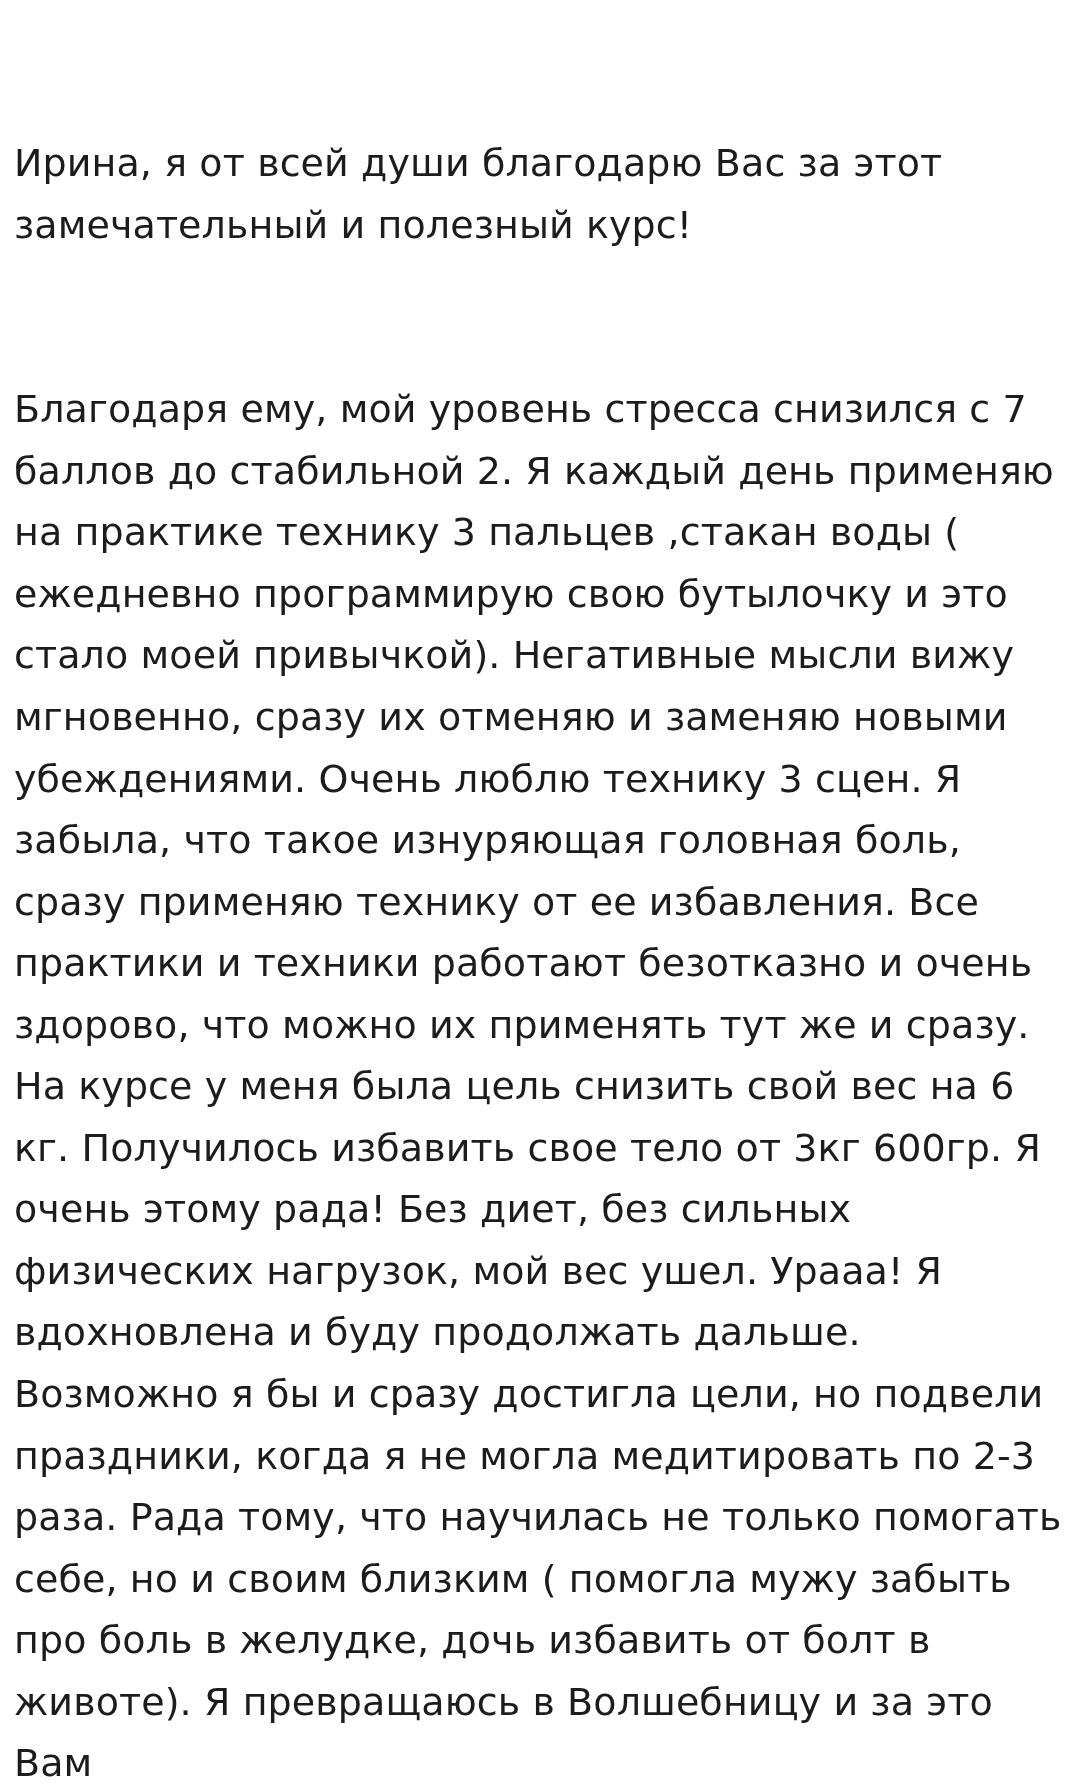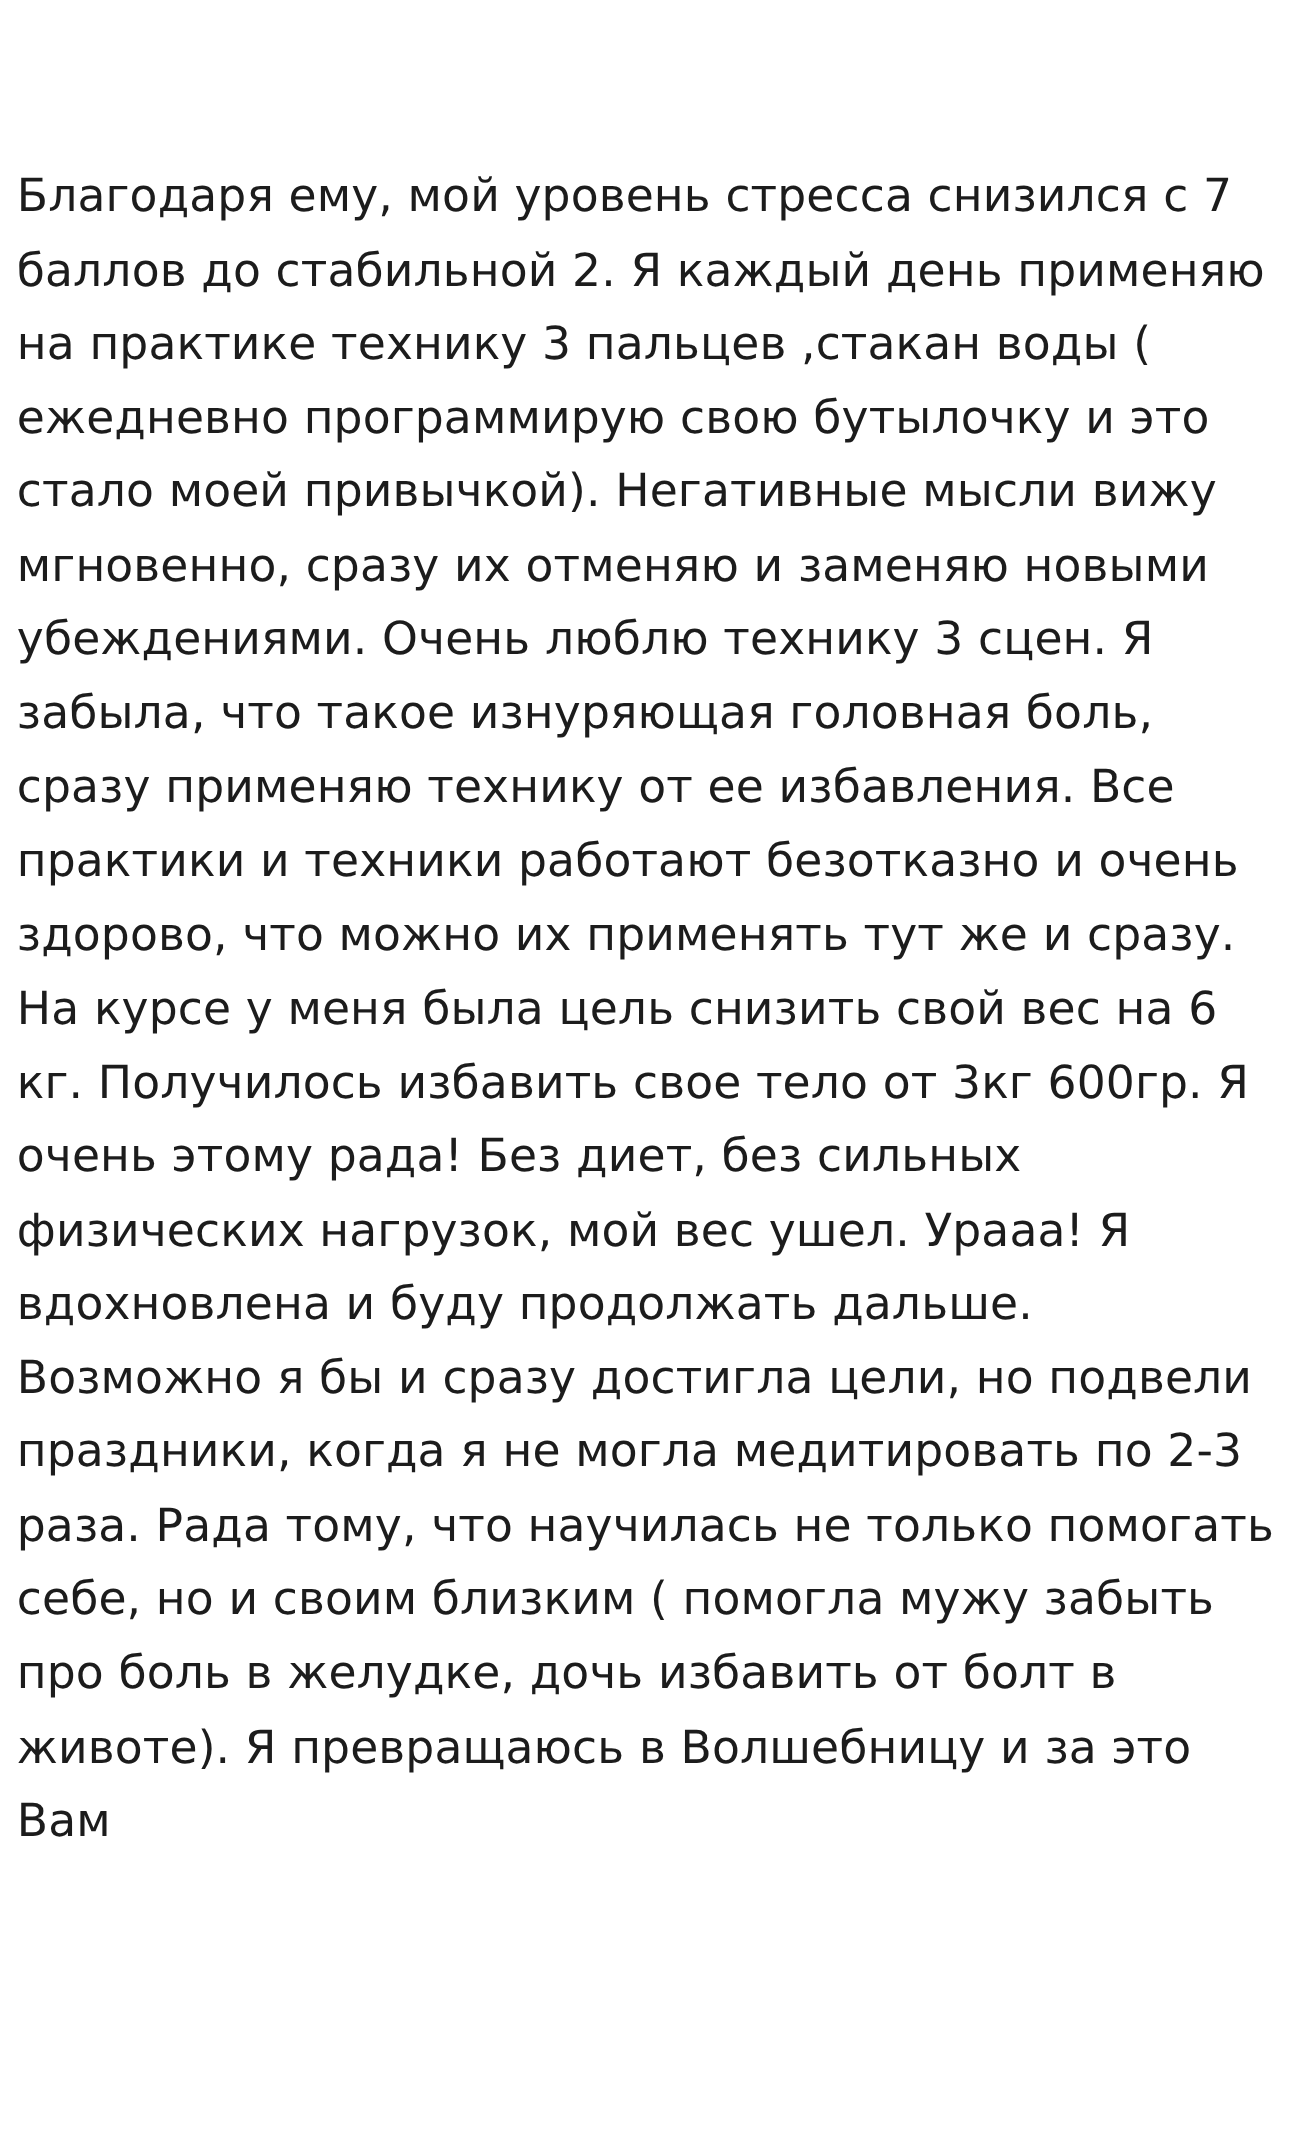--- a/index.html
+++ b/index.html
@@ -36,15 +36,16 @@
   }
   .testimonial p + p {
     margin-top: 0;
   }
 </style>
 </head>
 <body>
 
 <div class="page">
   <div class="testimonial">
+    <p>Ирина, я от всей души благодарю Вас за этот замечательный и полезный курс!</p>
     <p>Благодаря ему, мой уровень стресса снизился с 7 баллов до стабильной 2. Я каждый день применяю на практике технику 3 пальцев ,стакан воды ( ежедневно программирую свою бутылочку и это стало моей привычкой). Негативные мысли вижу мгновенно, сразу их отменяю и заменяю новыми убеждениями. Очень люблю технику 3 сцен. Я забыла, что такое изнуряющая головная боль, сразу применяю технику от ее избавления. Все практики и техники работают безотказно и очень здорово, что можно их применять тут же и сразу. На курсе у меня была цель снизить свой вес на 6 кг. Получилось избавить свое тело от 3кг 600гр. Я очень этому рада! Без диет, без сильных физических нагрузок, мой вес ушел. Урааа! Я вдохновлена и буду продолжать дальше. Возможно я бы и сразу достигла цели, но подвели праздники, когда я не могла медитировать по 2-3 раза. Рада тому, что научилась не только помогать себе, но и своим близким ( помогла мужу забыть про боль в желудке, дочь избавить от болт в животе). Я превращаюсь в Волшебницу и за это Вам</p>
   </div>
 </div>
 
 </body></html>

